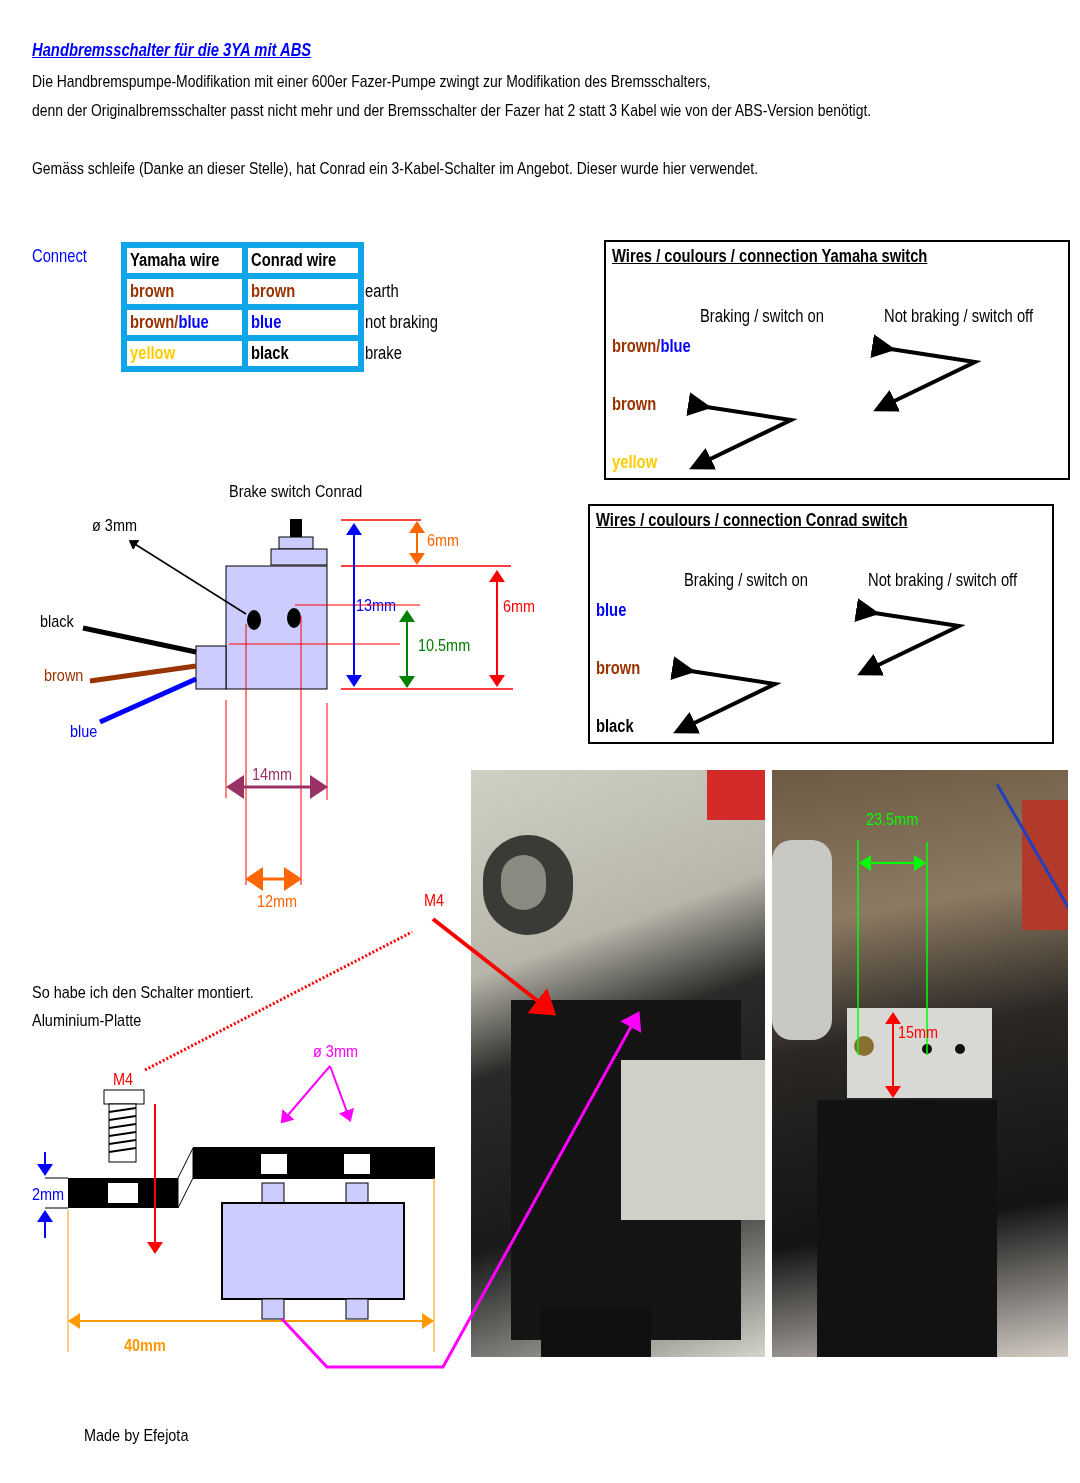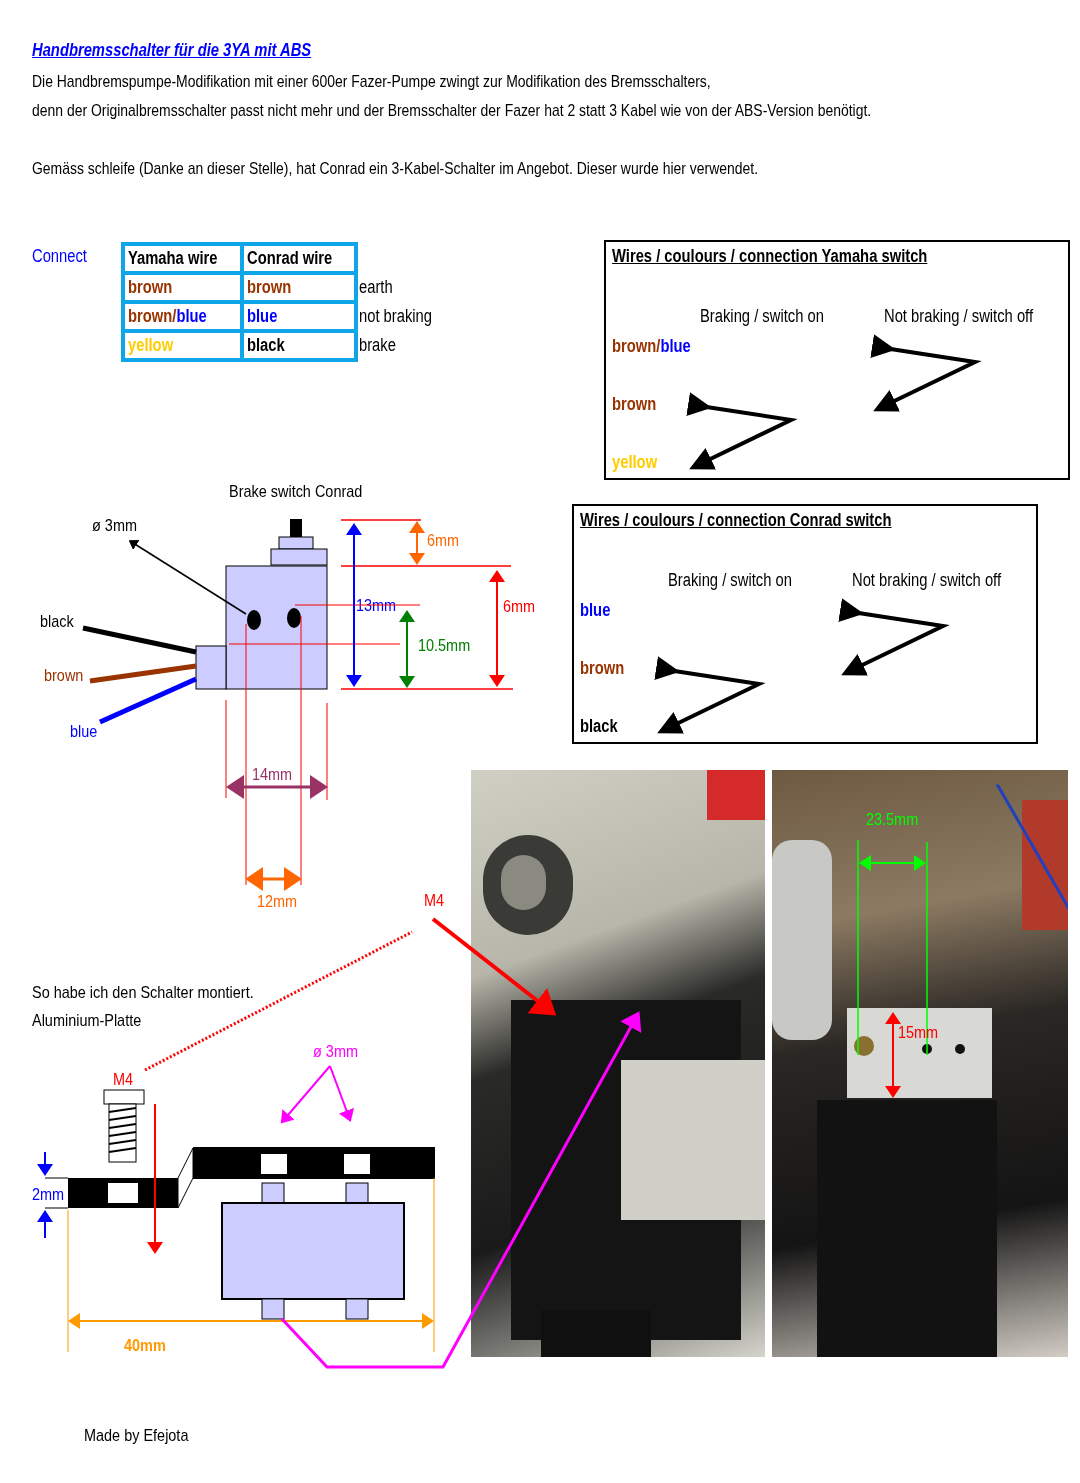--- a/index.html
+++ b/index.html
@@ -4,21 +4,21 @@
 <style>
   html, body { margin:0; padding:0; background:#ffffff; }
   body { width:1080px; height:1483px; position:relative; overflow:hidden;
          font-family:"Liberation Sans", sans-serif; color:#000; }
   .abs { position:absolute; }
   .t { font-family:"Liberation Sans", sans-serif; font-size:17px; transform:scaleX(0.82); transform-origin:left top; white-space:nowrap; }
   .title { left:32px; top:40px; color:#0000ff; font-weight:bold; font-style:italic; text-decoration:underline; font-size:18px; }
   .intro { left:32px; font-size:17px; }
   .connect { left:32px; top:246px; color:#0000ff; font-size:18px; }
   table.wires { position:absolute; left:121px; top:242px; border-collapse:collapse; }
-  table.wires td { border:4px solid #0ea5e9; height:25px; padding:0 3px; font-size:18px; font-weight:bold; white-space:nowrap; }
+  table.wires td { border:6px solid #0ea5e9; height:25px; padding:0 3px; font-size:18px; font-weight:bold; white-space:nowrap; }
   table.wires td.h { font-weight:bold; }
   table.wires td.n { border:none; font-weight:normal; padding-left:1px; }
   .cell { display:inline-block; transform:scaleX(0.82); transform-origin:left center; }
   .c-brown { color:#993300; } .c-blue { color:#0000ff; } .c-yellow { color:#ffcc00; } .c-black { color:#000; }
   .box { position:absolute; border:2px solid #000; background:#fff; }
   .box-title { position:absolute; left:6px; top:4px; font-weight:bold; text-decoration:underline; font-size:18px; }
   .box-col { position:absolute; font-size:18px; }
   .box-wire { position:absolute; left:6px; font-weight:bold; font-size:18px; }
   svg { position:absolute; left:0; top:0; }
   .photo { position:absolute; overflow:hidden; }
@@ -69,21 +69,21 @@
     <defs>
         <marker id="ah" markerWidth="6" markerHeight="6" refX="3" refY="3" orient="auto">
           <path d="M0,0 L6,3 L0,6 z" fill="#000"></path>
         </marker>
       </defs>
     <polyline points="94,164 185,178 94,222" fill="none" stroke="#000" stroke-width="4" marker-start="url(#ah)" marker-end="url(#ah)"></polyline>
     <polyline points="278,106 369,120 278,164" fill="none" stroke="#000" stroke-width="4" marker-start="url(#ah)" marker-end="url(#ah)"></polyline>
   </svg>
 </div>
 
-<div class="box" style="left:572px; top:504px; width:462px; height:236px;">
+<div class="box" style="left:588px; top:504px; width:462px; height:236px;">
   <div class="box-title t">Wires / coulours / connection Conrad switch</div>
   <div class="box-col t" style="left:94px; top:64px;">Braking / switch on</div>
   <div class="box-col t" style="left:278px; top:64px;">Not braking / switch off</div>
   <div class="box-wire t c-blue" style="top:94px;">blue</div>
   <div class="box-wire t c-brown" style="top:152px;">brown</div>
   <div class="box-wire t c-black" style="top:210px;">black</div>
   <svg width="462" height="236">
     <defs>
         <marker id="ah2" markerWidth="6" markerHeight="6" refX="3" refY="3" orient="auto">
           <path d="M0,0 L6,3 L0,6 z" fill="#000"></path>

